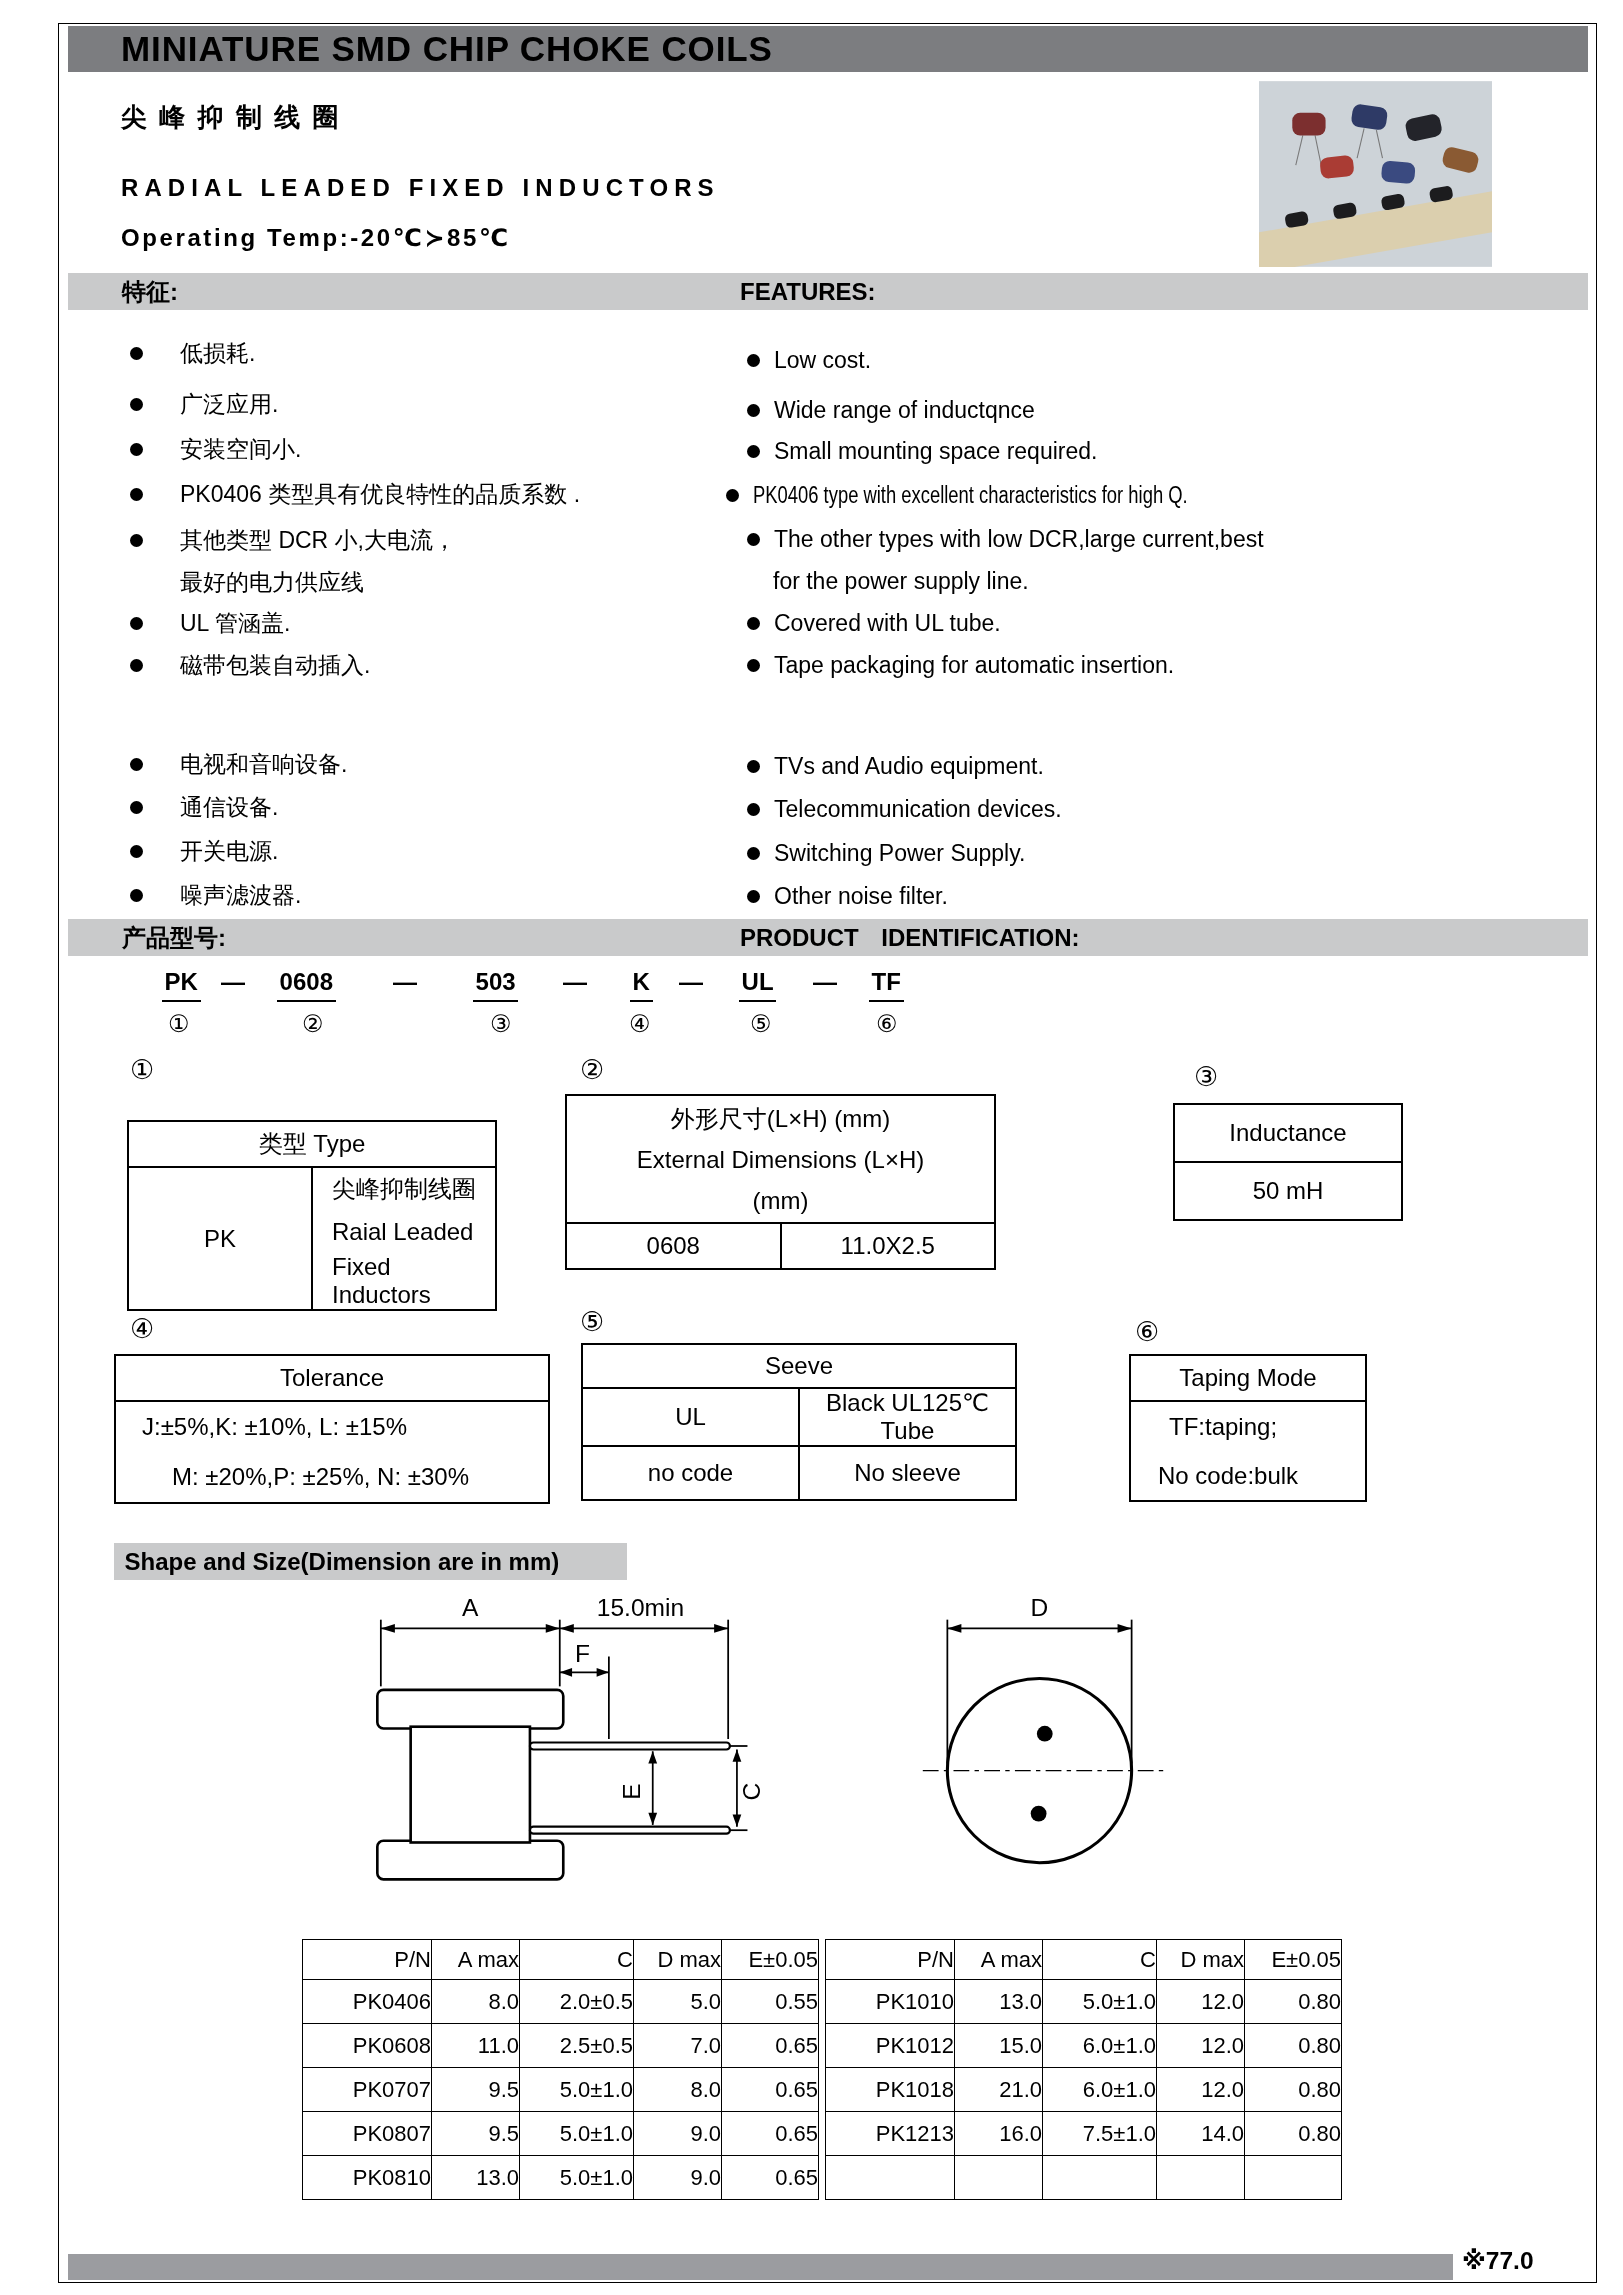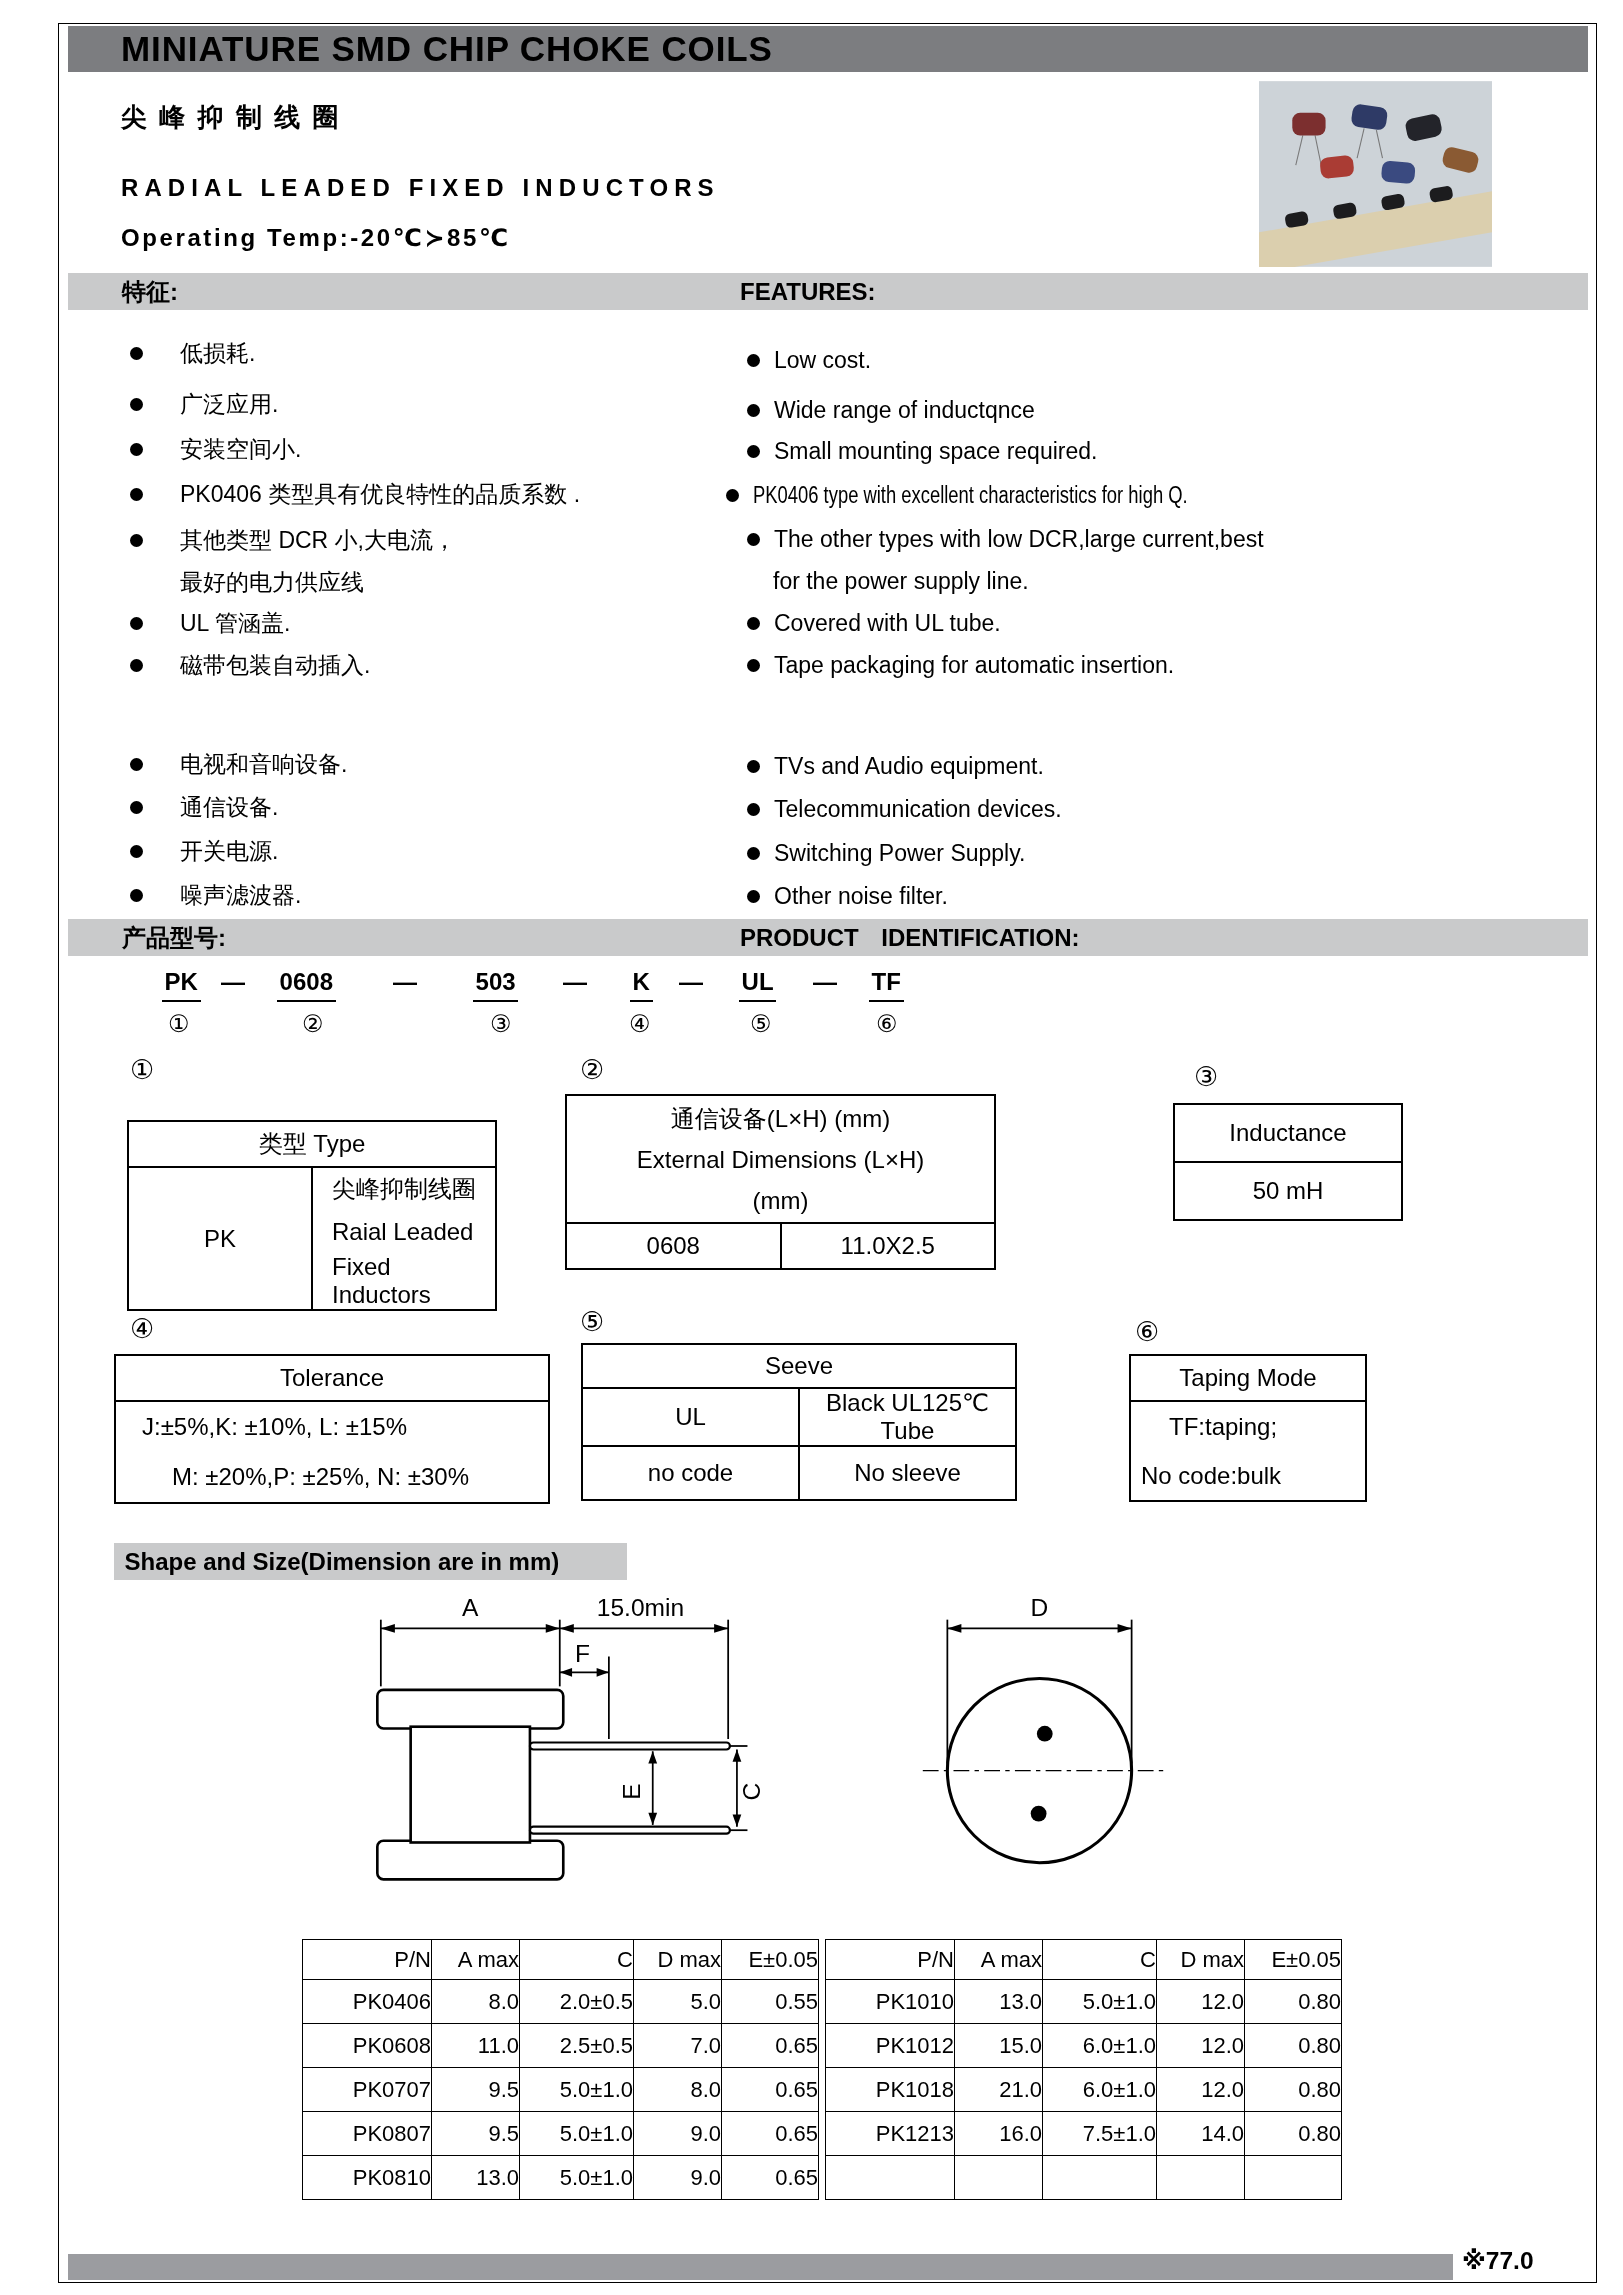--- a/index.html
+++ b/index.html
@@ -227,21 +227,21 @@
     <tr>
           <td class="tl" style="height:43px">Fixed Inductors</td>
         </tr>
   </tbody>
     </table>
 
   <table class="spec" style="left:565px;top:1094px;width:431px">
     <tbody>
         <tr>
           <td colspan="2" class="bb h3" style="height:128px">
-      <div>通信设备(L×H) (mm)</div>
+      <div>外形尺寸(L×H) (mm)</div>
       <div>External Dimensions (L×H)</div>
       <div>(mm)</div>
     </td>
         </tr>
     <tr>
       <td class="br" style="width:216px;height:46px">0608</td>
       <td style="height:46px">11.0X2.5</td>
     </tr>
   </tbody>
     </table>
@@ -293,21 +293,21 @@
 
   <table class="spec" style="left:1129px;top:1354px;width:238px">
     <tbody>
         <tr>
           <td class="bb" style="height:46px">Taping Mode</td>
         </tr>
     <tr>
           <td class="tl" style="height:50px;padding-left:38px">TF:taping;</td>
         </tr>
     <tr>
-          <td class="tl" style="height:50px;padding-left:10px">No code:bulk</td>
+          <td class="tl" style="height:50px;padding-left:27px">No code:bulk</td>
         </tr>
   </tbody>
     </table>
 
   <div class="gbar" style="left:114px;top:1543px;width:513px">
     <span class="h" style="left:10.5px">Shape and Size(Dimension are in mm)</span>
   </div>
 
   <svg class="abs" style="left:344px;top:1588px" width="421" height="316" viewBox="0 0 480 360">
     <g stroke="#000" stroke-width="2" fill="none">

